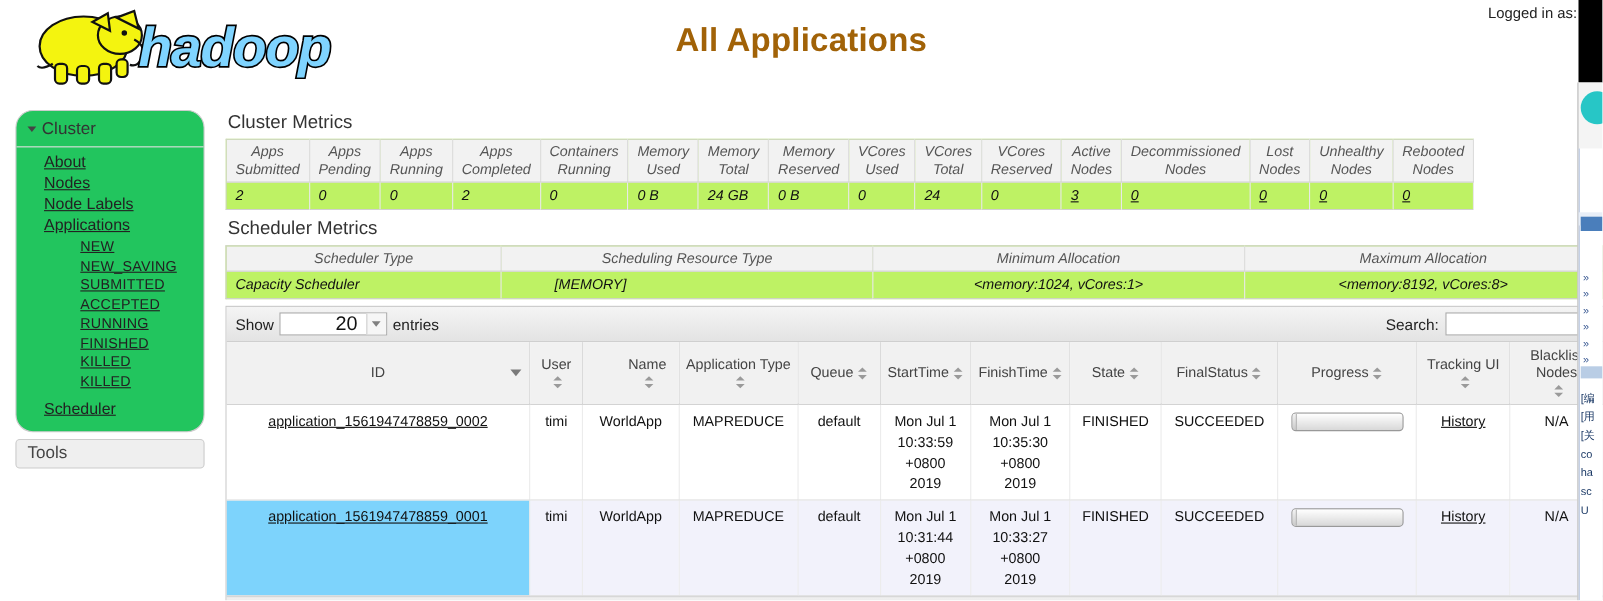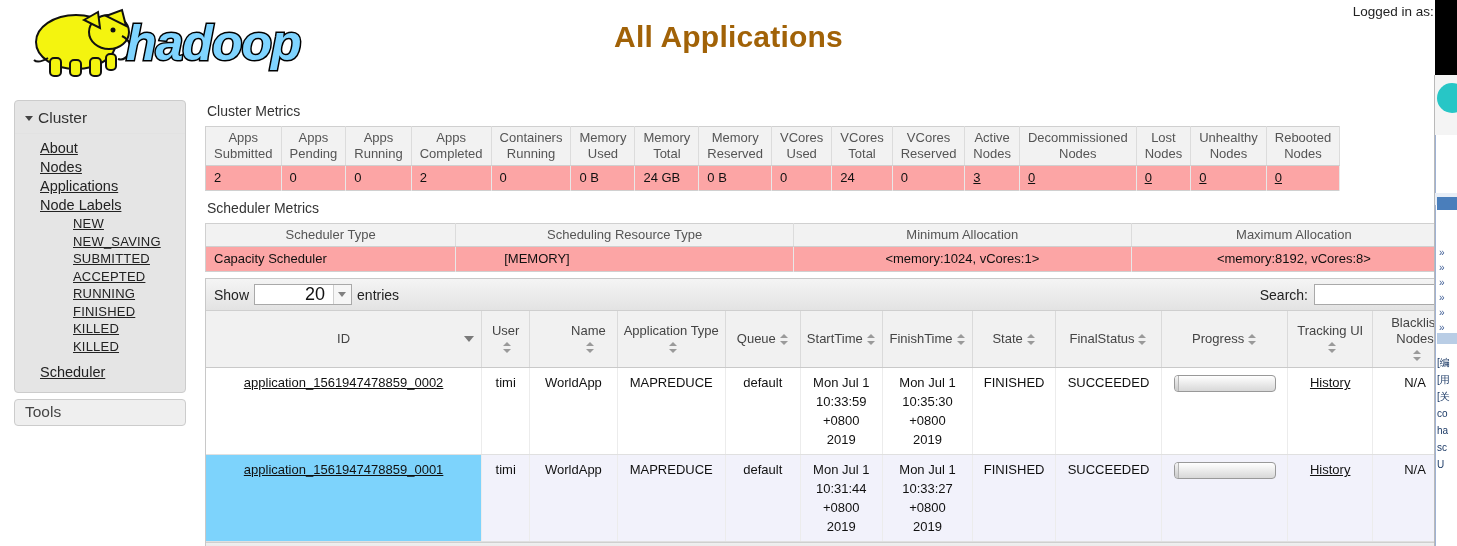--- a/index.html
+++ b/index.html
@@ -52,22 +52,22 @@
 
   
   .sidebar {
     position: absolute;
     left: 14px;
     top: 100px;
     width: 172px;
   }
   .nav-block {
     border: 1px solid #cccccc;
-    border-radius: 4px;
-    background: #e5e5e5;
+    border-radius: 16px;
+    background: #22c55e;
     padding: 6px 0 10px 0;
   }
   .nav-head {
     font-size: 15.5px;
     color: #333333;
     padding: 2px 0 6px 10px;
     border-bottom: 1px solid #e2e2e2;
     margin-bottom: 5px;
   }
   .nav-head .caret-down {
@@ -112,34 +112,35 @@
 
   
   .main {
     position: absolute;
     left: 205px;
     top: 100px;
     right: 0;
     bottom: 0;
   }
   .section-title {
-    font-size: 14px;
+    font-size: 17px;
     color: #333333;
     margin: 0 0 4px 2px;
     line-height: 22px;
   }
 
   
   .metric-table {
     border-collapse: collapse;
     table-layout: auto;
-    background: #fca5a5;
+    background: #bef264;
     border: 1px solid #d0d0d0;
     font-size: 13px;
     white-space: nowrap;
+    font-style: italic;
   }
   .metric-table th {
     background: #f2f2f2;
     color: #555555;
     font-weight: normal;
     border-right: 1px solid #dcdcdc;
     border-bottom: 1px solid #d0d0d0;
     padding: 3px 8px;
     text-align: center;
     line-height: 16px;
@@ -444,22 +445,22 @@
 
   <div class="sidebar">
     <div class="nav-block">
 
       <div class="nav-head">
         <span class="caret-down"></span><span>Cluster</span>
       </div>
 
       <span class="nav-link">About</span>
       <span class="nav-link">Nodes</span>
+      <span class="nav-link">Node Labels</span>
       <span class="nav-link">Applications</span>
-      <span class="nav-link">Node Labels</span>
 
       <span class="nav-sub">NEW</span>
       <span class="nav-sub">NEW_SAVING</span>
       <span class="nav-sub">SUBMITTED</span>
       <span class="nav-sub">ACCEPTED</span>
       <span class="nav-sub">RUNNING</span>
       <span class="nav-sub">FINISHED</span>
       <span class="nav-sub">KILLED</span>
       <span class="nav-sub">KILLED</span>
 

